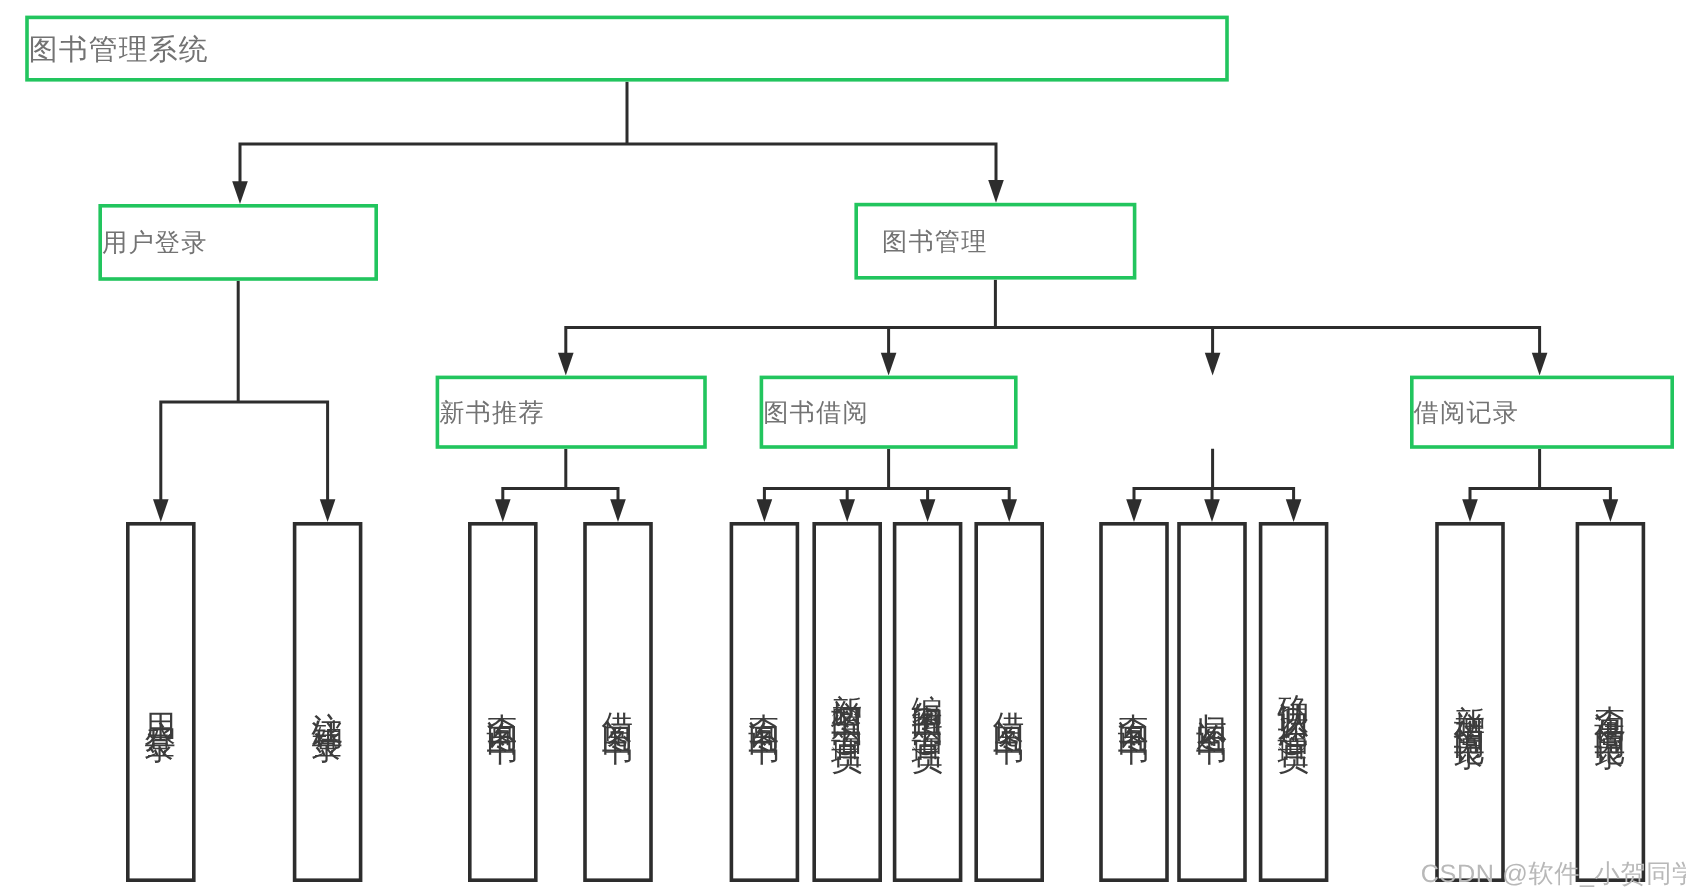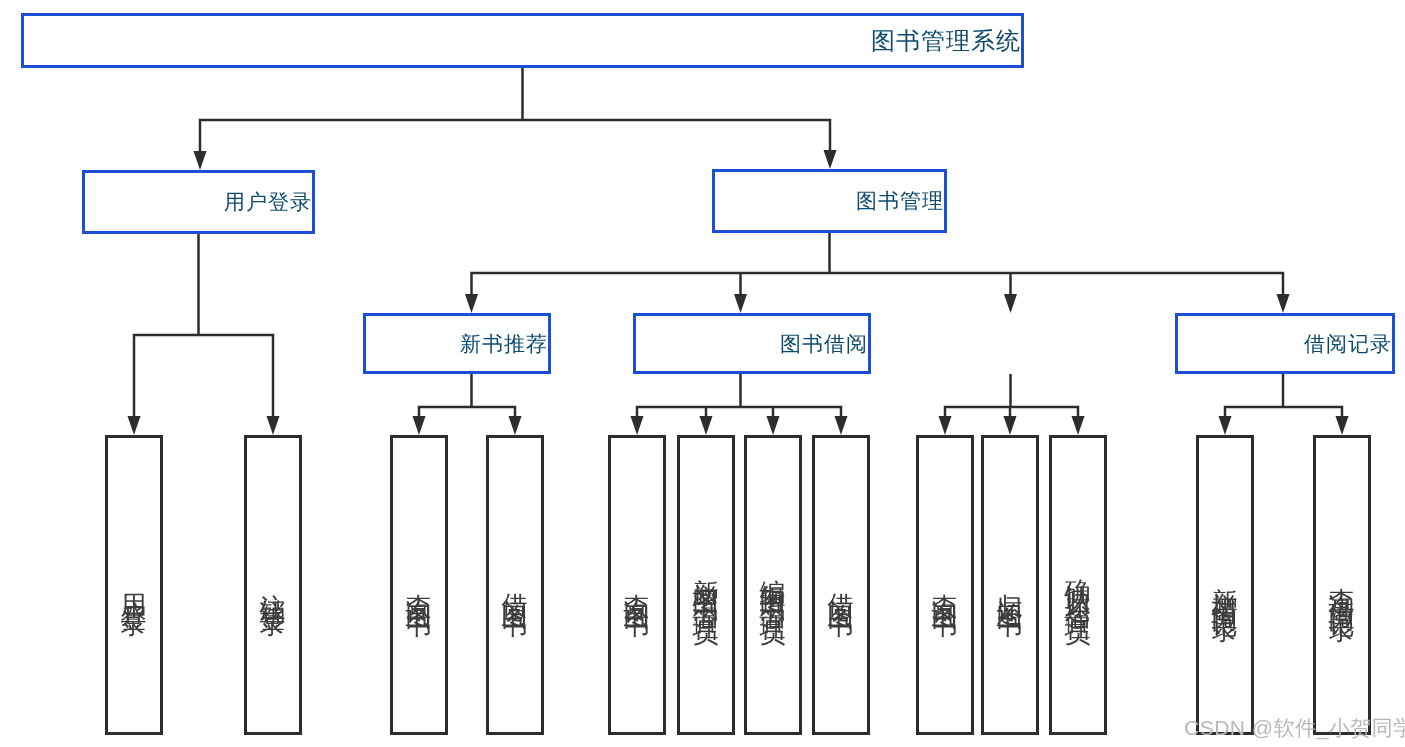--- a/index.html
+++ b/index.html
@@ -3,23 +3,23 @@
 <meta charset="utf-8">
 <style>
   html,body{margin:0;padding:0;background:#ffffff;}
   body{font-family:"Liberation Sans","DejaVu Sans",sans-serif;}
   .canvas{
     position:relative;width:1405px;height:747px;background:#ffffff;overflow:hidden;
   }
   .wires{position:absolute;left:0;top:0;z-index:1;}
   .node{
     position:absolute;box-sizing:border-box;z-index:2;
-    background:#ffffff;border:3px solid #1d4ed8;
-    display:flex;align-items:center;justify-content:flex-end;
-    color:#0c4a6e;
+    background:#ffffff;border:3px solid #22c55e;
+    display:flex;align-items:center;justify-content:flex-start;
+    color:#737373;
   }
   .node.lvl0{font-size:24px;letter-spacing:1px;}
   .node.lvl1,.node.lvl2{font-size:21px;letter-spacing:1px;}
   .leaf{
     position:absolute;box-sizing:border-box;z-index:2;top:435px;width:58px;height:300px;
     background:#ffffff;border:3px solid #2d2d2d;
     display:flex;align-items:center;justify-content:center;
     color:#3c3c3c;
   }
   .leaf span{
@@ -74,24 +74,24 @@
     <span>图书管理系统</span>
   </div>
 
   <div class="node lvl1" style="left:82px;top:170px;width:233px;height:64px;">
     <span>用户登录</span>
   </div>
   <div class="node lvl1" style="left:712px;top:169px;width:235px;height:64px;padding-left:20px;">
     <span>图书管理</span>
   </div>
 
-  <div class="node lvl2" style="left:363px;top:313px;width:188px;height:61px;">
+  <div class="node lvl2" style="left:363px;top:313px;width:226px;height:61px;">
     <span>新书推荐</span>
   </div>
-  <div class="node lvl2" style="left:633px;top:313px;width:238px;height:61px;">
+  <div class="node lvl2" style="left:633px;top:313px;width:215px;height:61px;">
     <span>图书借阅</span>
   </div>
   <div class="node lvl2" style="left:1175px;top:313px;width:220px;height:61px;">
     <span>借阅记录</span>
   </div>
 
   <div class="leaf" style="left:105px;">
     <span>用户登录</span>
   </div>
   <div class="leaf" style="left:244px;">

